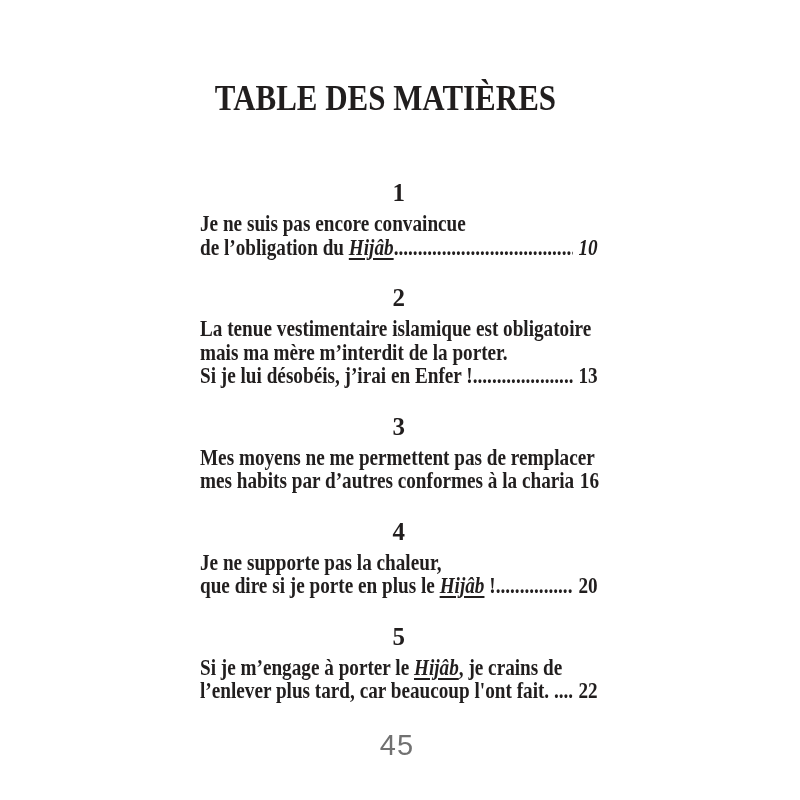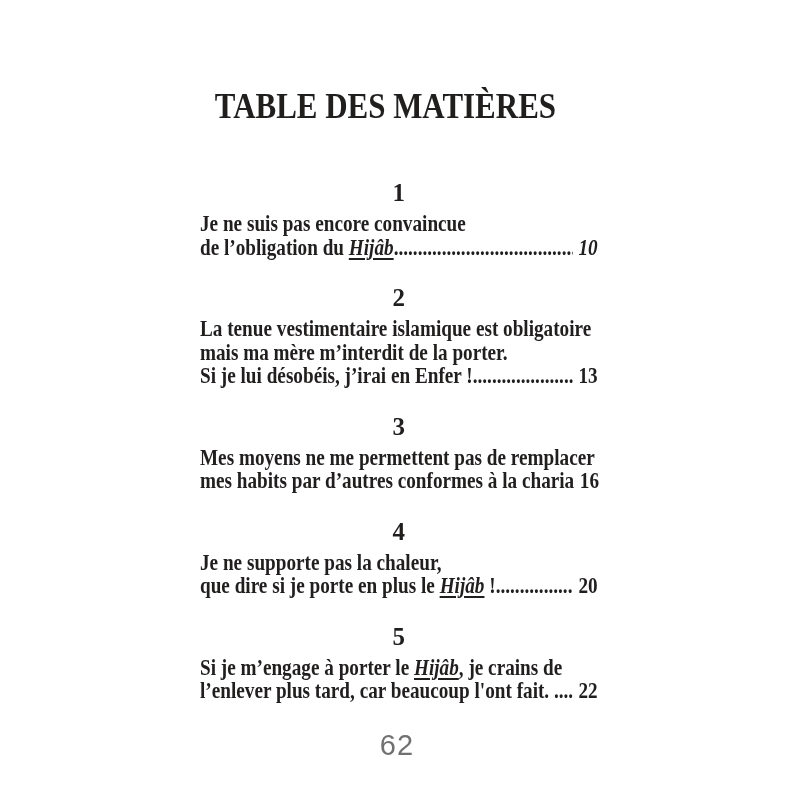--- a/index.html
+++ b/index.html
@@ -2,21 +2,21 @@
 <html><head>
 <meta charset="utf-8">
 <style>
   html,body { margin:0; padding:0; background:#ffffff; }
   .page {
     position:relative; width:800px; height:800px; background:#ffffff;
     color:#211e1e; font-family:"Liberation Serif", serif; font-weight:bold;
     overflow:hidden;
   }
   .title-wrap { position:absolute; top:80px; left:0; width:770px; text-align:center; }
-  .title { margin:8px; font-size:36px; line-height:36px; font-weight:bold; }
+  .title { margin:0; font-size:36px; line-height:36px; font-weight:bold; }
   .title-inner { display:inline-block; transform:scaleX(0.86); transform-origin:50% 50%; white-space:nowrap; }
 
   .toc {
     position:absolute; top:178px; left:200px; width:497px;
     transform:scaleX(0.8); transform-origin:0 0;
   }
   .sec { margin:0 0 24px 0; }
   .num { font-size:26px; line-height:30px; text-align:center; margin-bottom:4px; }
   .num-inner { display:inline-block; transform:scaleX(1.2); transform-origin:50% 50%; }
   .line { font-size:24px; line-height:23.5px; white-space:nowrap; }
@@ -98,15 +98,15 @@
       <div class="line"><span class="t">Si je m’engage à porter le </span><span class="t hijab">Hijâb</span><span class="t">, je crains de</span></div>
       <div class="line leader">
         <span class="t">l’enlever plus tard, car beaucoup l'ont fait. </span>
           <span class="dots">........</span>
           <span class="pg">22</span>
       </div>
     </section>
 
   </div>
 
-  <div class="folio">62</div>
+  <div class="folio">45</div>
 
 </div>
 
 </body></html>

